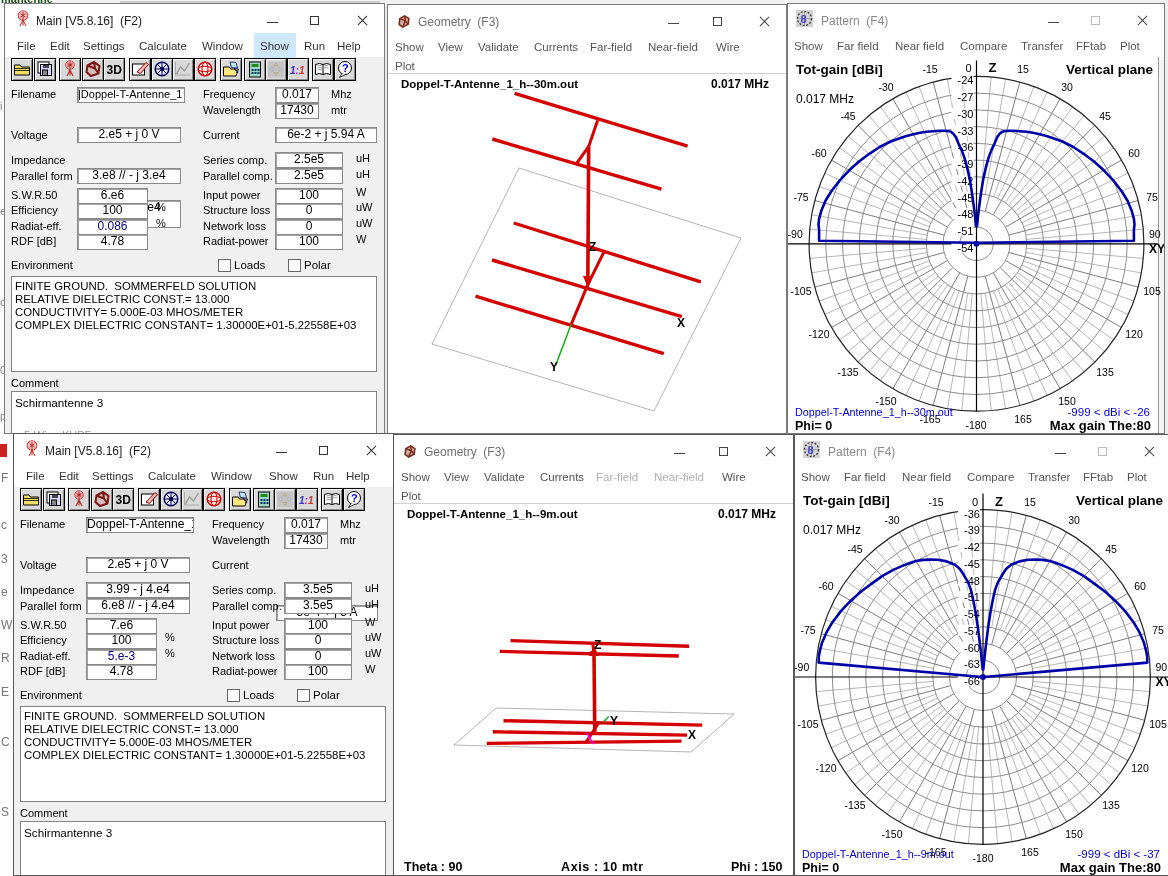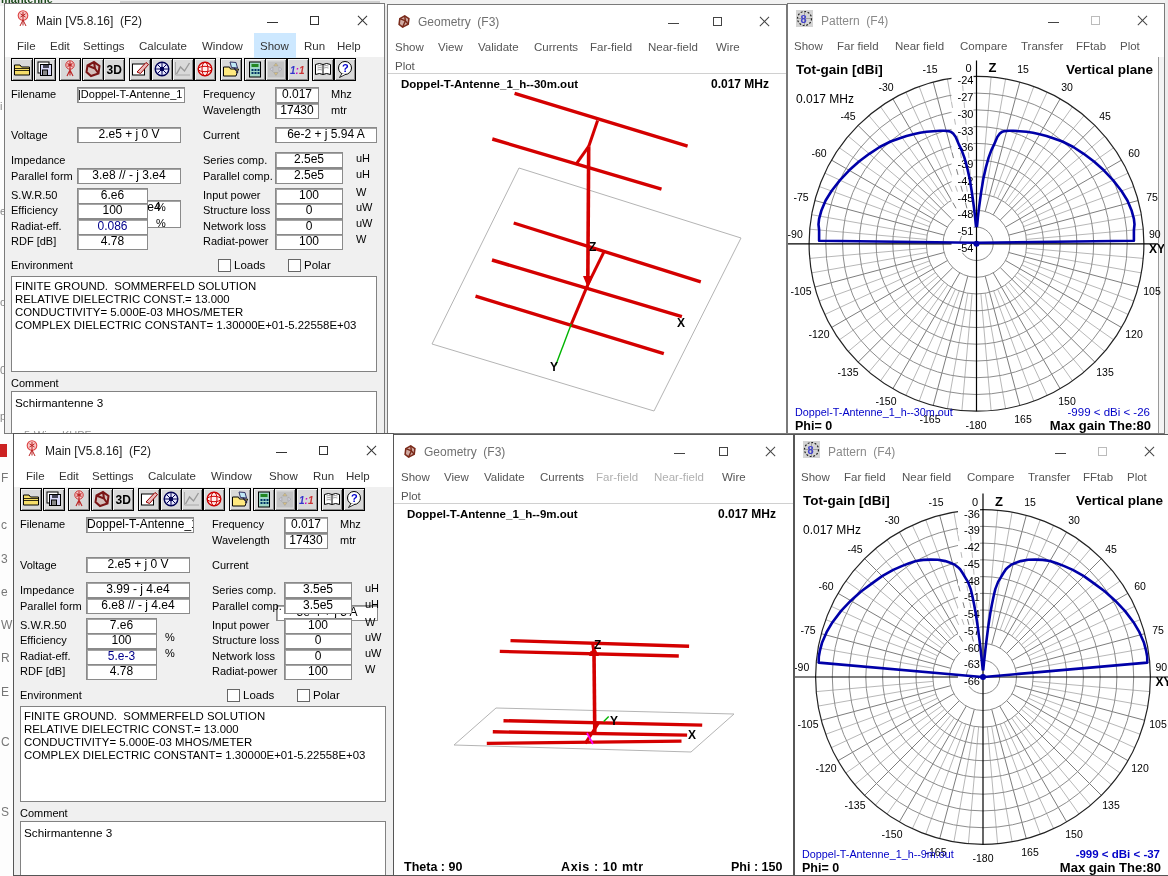--- a/index.html
+++ b/index.html
@@ -794,15 +794,15 @@
       <text x="363" y="293" text-anchor="middle" font-family="Liberation Sans" font-size="10.5" fill="#000">105</text>
       <text x="345" y="337" text-anchor="middle" font-family="Liberation Sans" font-size="10.5" fill="#000">120</text>
       <text x="316" y="374" text-anchor="middle" font-family="Liberation Sans" font-size="10.5" fill="#000">135</text>
       <text x="279" y="403" text-anchor="middle" font-family="Liberation Sans" font-size="10.5" fill="#000">150</text>
       <text x="235" y="421" text-anchor="middle" font-family="Liberation Sans" font-size="10.5" fill="#000">165</text>
       <text x="200.0" y="70.6" font-family="Liberation Sans" font-size="13" font-weight="bold" fill="#000">Z</text>
       <text x="360.4" y="251.0" font-family="Liberation Sans" font-size="12" font-weight="bold" fill="#000">XY</text>
     </svg>
     <div style="position:absolute;left:281px;top:58px;font-size:13.5px;color:#000;font-weight:normal;white-space:nowrap;line-height:1.15;"><b>Vertical plane</b></div>
     <div style="position:absolute;left:7px;top:413px;font-size:10.8px;color:#0000c8;font-weight:normal;white-space:nowrap;line-height:1.15;">Doppel-T-Antenne_1_h--9m.out</div>
-    <div style="position:absolute;left:215px;top:413px;font-size:11.5px;color:#0000c8;font-weight:bold;white-space:nowrap;line-height:1.15;text-align:right;width:150px;">-999 &lt; dBi &lt; -37</div>
+    <div style="position:absolute;left:215px;top:413px;font-size:11.5px;color:#0000c8;font-weight:normal;white-space:nowrap;line-height:1.15;text-align:right;width:150px;">-999 &lt; dBi &lt; -37</div>
     <div style="position:absolute;left:7px;top:426px;font-size:12.5px;color:#000;font-weight:normal;white-space:nowrap;line-height:1.15;"><b>Phi= 0</b></div>
     <div style="position:absolute;left:240px;top:426px;font-size:13px;color:#000;font-weight:normal;white-space:nowrap;line-height:1.15;text-align:right;width:126px;"><b>Max gain The:80</b></div>
   </div>
 </body></html>

